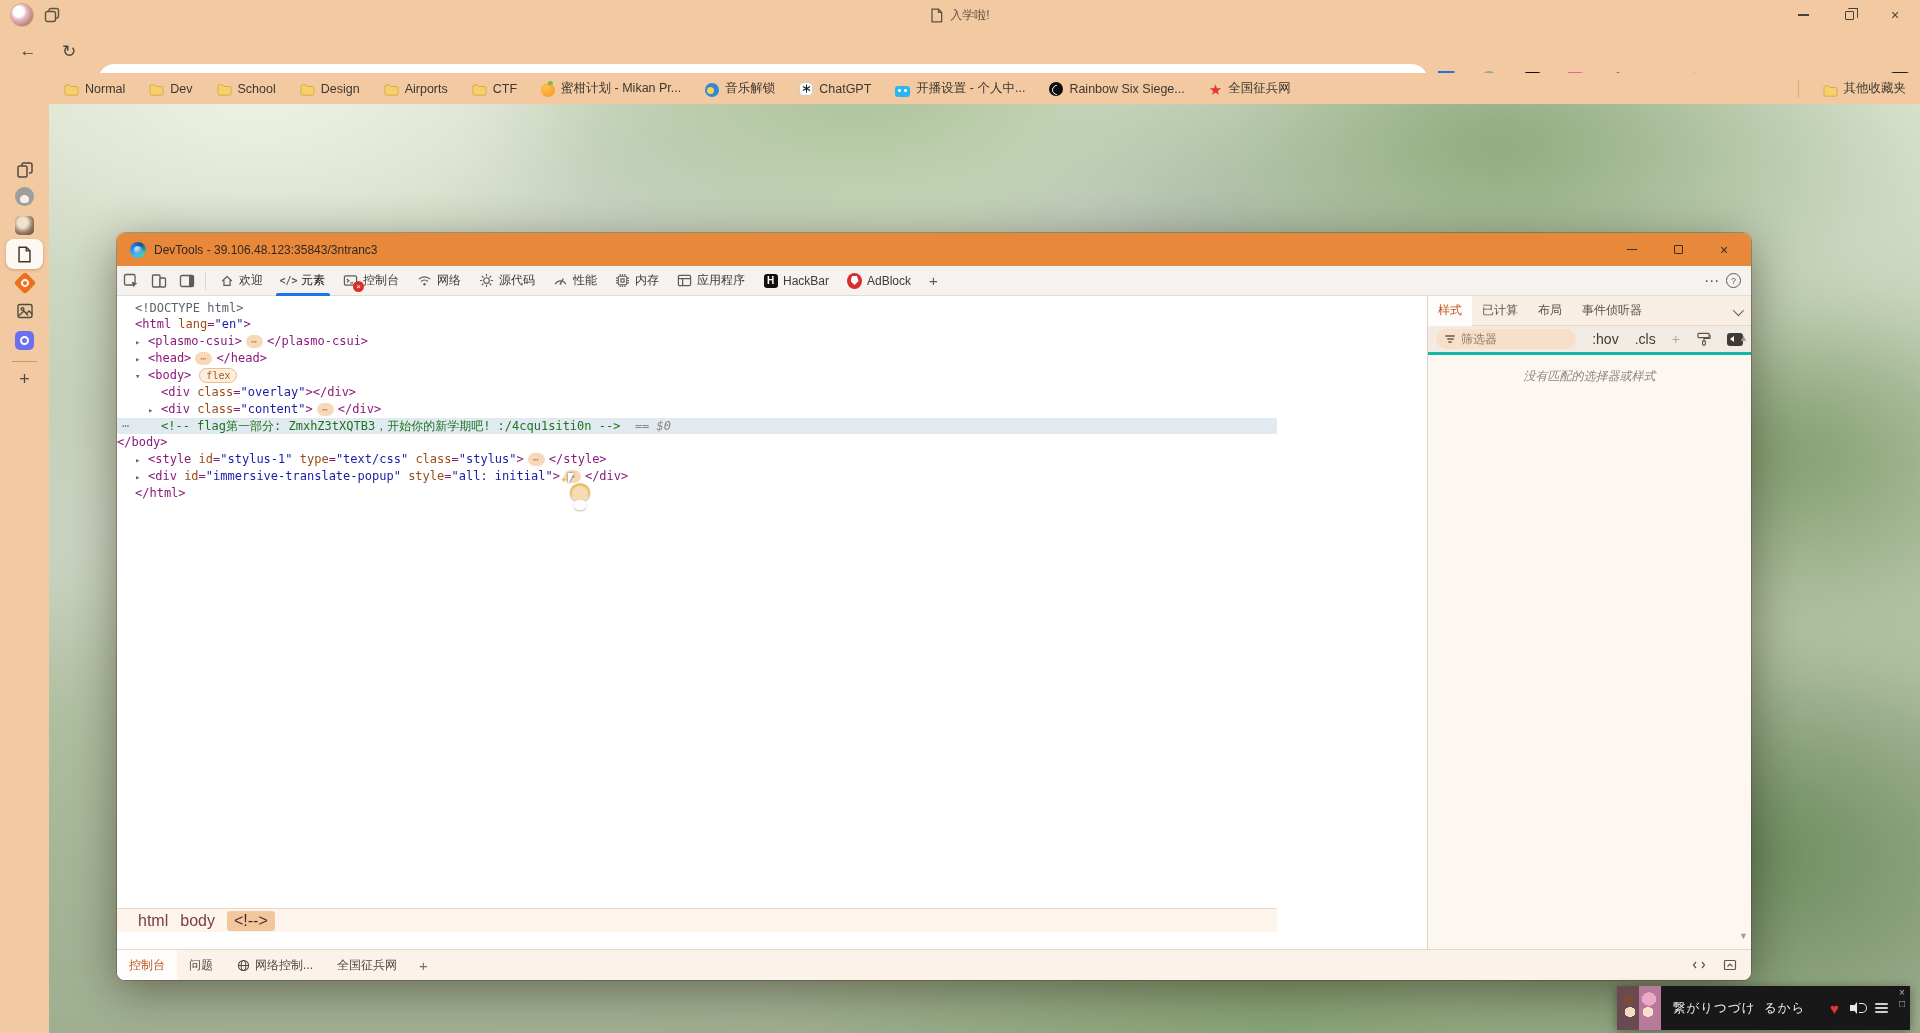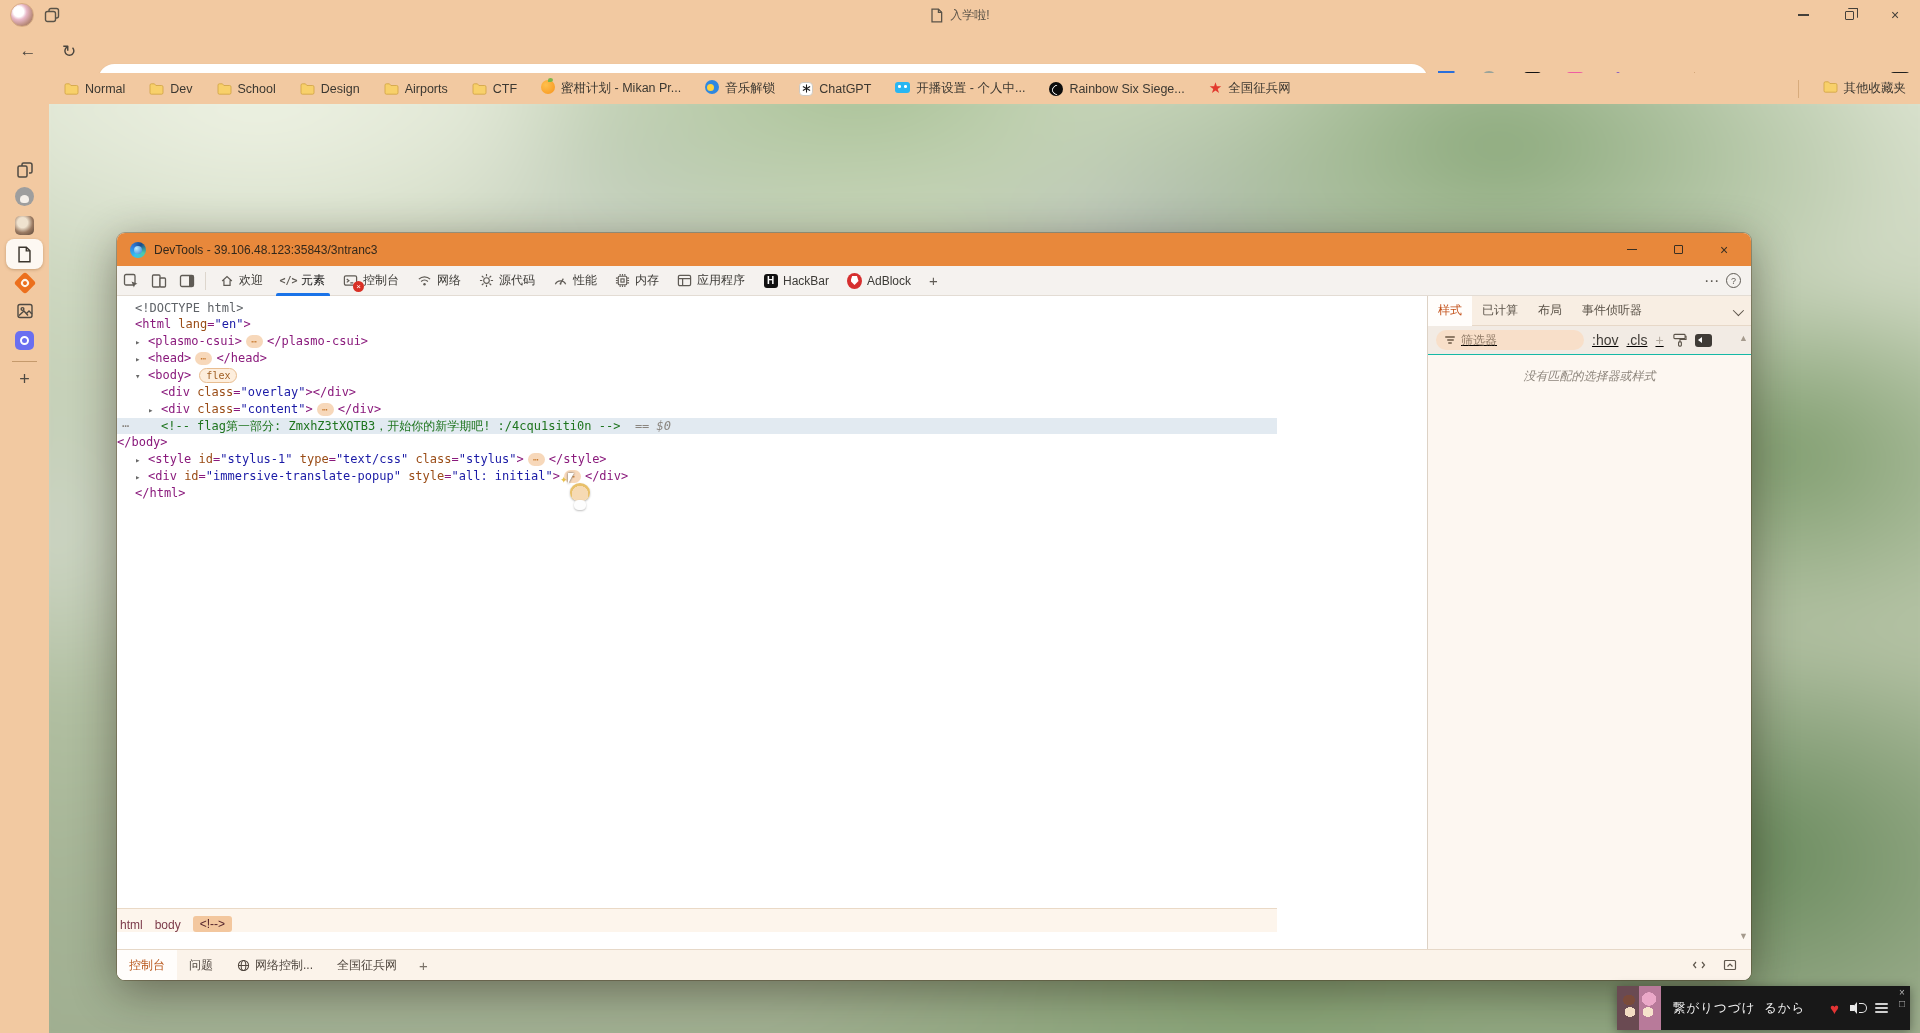--- a/index.html
+++ b/index.html
@@ -39,21 +39,21 @@
   .sq-dark::before { content:""; position:absolute; left:3px; top:3px; width:7px; height:7px; border-radius:50%; background:#fff; }
   .sq-pink { width:18px; height:18px; border-radius:4px; background:#ef5da2; color:#fff; font-size:9px; display:flex; align-items:center; justify-content:center; font-weight:bold; }
   .dia-purple { width:14px; height:14px; background:#5b2fd0; transform:rotate(45deg); border-radius:3px; }
   .chrome-div { width:1px; height:18px; background:#d3a679; }
   .gray-ic { color:#4a453e; font-size:16px; }
   .sidebar-toggle { width:24px; height:18px; border-radius:4px; background:#20201f; display:flex; align-items:center; justify-content:center; gap:2px; }
   .sidebar-toggle .tri { width:0; height:0; border-top:4px solid transparent; border-bottom:4px solid transparent; border-right:5px solid #fff; }
   .sidebar-toggle .bar { width:3px; height:9px; background:#fff; border-radius:1px; }
 
   .bookmarks { position:absolute; left:49px; top:73px; width:1871px; height:31px; background:#f2c9a1; display:flex; align-items:center; padding:0 14px 0 15px; gap:24px; font-size:12.5px; color:#3c3831; }
-  .bm { display:flex; align-items:flex-start; gap:6px; white-space:nowrap; }
+  .bm { display:flex; align-items:flex-end; gap:6px; white-space:nowrap; }
   .bm-spacer { flex:1; }
   .bm-div { width:1px; height:18px; background:#d8ab7c; }
   .ic-folder { width:15px; height:13px; }
   .ic-mikan { width:14px; height:14px; border-radius:50%; background:radial-gradient(circle at 35% 35%, #ffc04d, #f7941d); position:relative; }
   .ic-mikan::before { content:""; position:absolute; right:2px; top:-2px; width:5px; height:4px; background:#7ab648; border-radius:50% 50% 50% 0; }
   .ic-music { width:14px; height:14px; border-radius:50%; background:#2f88e0; position:relative; }
   .ic-music::before { content:""; position:absolute; left:2px; top:4px; width:7px; height:7px; border-radius:50%; background:#ffd23e; }
   .ic-gpt { width:14px; height:14px; border-radius:4px; background:#fff; border:1px solid #cfcac2; display:flex; align-items:center; justify-content:center; }
   .ic-bili { width:15px; height:11px; border-radius:3px; background:#29b6f2; position:relative; margin-top:2px; }
   .ic-bili::before { content:""; position:absolute; left:3px; top:3px; width:2.5px; height:2.5px; background:#fff; border-radius:50%; box-shadow:6px 0 0 #fff; }
@@ -130,29 +130,29 @@
   .cl-c { color:#1e741e; } .cl-m { color:#8a857f; font-style:italic; }
   .cl-e { display:inline-block; background:#f7d8ba; color:#c97a2f; border-radius:8px; padding:0 5px; margin:0 4px; font-size:10px; line-height:13px; letter-spacing:1px; }
   .cl-b { display:inline-block; border:1px solid #e8bd90; background:#fdeedd; color:#a05f23; border-radius:8px; padding:0 6px; margin-left:8px; font-size:10px; line-height:13px; }
 
   .cursor-sprite { position:absolute; left:443px; top:177px; width:36px; height:40px; pointer-events:none; }
   .cursor-sprite .arrow { position:absolute; left:8px; top:0; width:0; height:0; border-left:6px solid #fff; border-bottom:11px solid transparent; filter:drop-shadow(0 0 1px #555); }
   .cursor-sprite .spark { position:absolute; left:0; top:2px; color:#e8c04a; font-size:9px; }
   .cursor-sprite .head { position:absolute; left:10px; top:10px; width:20px; height:18px; border-radius:50% 50% 45% 45%; background:radial-gradient(circle at 50% 62%, #f6dab4 0 55%, #e8c06a 56% 100%); box-shadow:0 1px 2px rgba(0,0,0,.3); }
   .cursor-sprite .body { position:absolute; left:14px; top:27px; width:12px; height:10px; border-radius:40%; background:#fdfdfd; box-shadow:0 1px 2px rgba(0,0,0,.25); }
 
-  .breadcrumb-bar { position:absolute; left:0; bottom:0; width:100%; height:24px; background:#fdf5ec; border-top:1px solid #ead9c6; display:flex; align-items:flex-end; gap:12px; padding-left:3px; font-size:12px; color:#7c3a4a; }
+  .breadcrumb-bar { position:absolute; left:0; bottom:0; width:100%; height:24px; background:#fdf5ec; border-top:1px solid #ead9c6; display:flex; align-items:center; gap:12px; padding-left:21px; font-size:16px; color:#7c3a4a; }
   .crumb.sel { background:#f3c79e; color:#54242c; padding:1px 7px; border-radius:3px; }
 
   .styles-pane { position:absolute; right:0; top:0; width:324px; bottom:0; background:#fdf7f1; border-left:1px solid #ddd2c5; }
   .sp-tabs { height:30px; background:#f8eee3; border-bottom:1px solid #e7d8c8; display:flex; align-items:center; font-size:12px; color:#5b5349; position:relative; }
   .sp-tab { padding:0 10px; height:30px; display:flex; align-items:center; }
   .sp-tab.active { background:#fffdfb; color:#c4531d; }
   .sp-chevron { position:absolute; right:10px; top:12px; width:8px; height:8px; border-right:1.6px solid #5b5349; border-bottom:1.6px solid #5b5349; transform:rotate(45deg) translateY(-2px); }
-  .sp-filter-row { height:29px; background:#f2ebe4; border-bottom:1px solid #14b8a6; display:flex; align-items:center; padding:0 8px; gap:8px; position:relative;text-decoration:underline; }
+  .sp-filter-row { height:29px; background:#f2ebe4; border-bottom:3px solid #14b8a6; display:flex; align-items:center; padding:0 8px; gap:16px; position:relative; }
   .filter-pill { width:148px; height:20px; border-radius:10px; background:#f8dfc9; display:flex; align-items:center; gap:6px; padding:0 9px; color:#8f7a66; font-size:12px; }
   .funnel i { display:block; height:1.6px; background:#8f7a66; border-radius:1px; }
   .funnel i:nth-child(1){width:10px;} .funnel i:nth-child(2){width:7px; margin:1.5px 0 0 1.5px;} .funnel i:nth-child(3){width:4px; margin:1.5px 0 0 3px;}
   .sp-tok { font-size:14px; color:#3f3b36; }
   .sp-plus { color:#b0a89e; font-size:14px; }
   .panel-toggle { width:17px; height:13px; border-radius:3px; background:#3f3b36; display:flex; align-items:center; justify-content:flex-start; padding-left:3px; }
   .panel-toggle .tri { width:0; height:0; border-top:3px solid transparent; border-bottom:3px solid transparent; border-right:4px solid #fff; }
   .scroll-up { position:absolute; right:3px; top:37px; color:#a59a8d; font-size:9px; }
   .scroll-down { position:absolute; right:3px; bottom:8px; color:#a59a8d; font-size:9px; }
   .sp-empty { padding-top:13px; text-align:center; font-size:12px; font-style:italic; color:#8c847b; }

